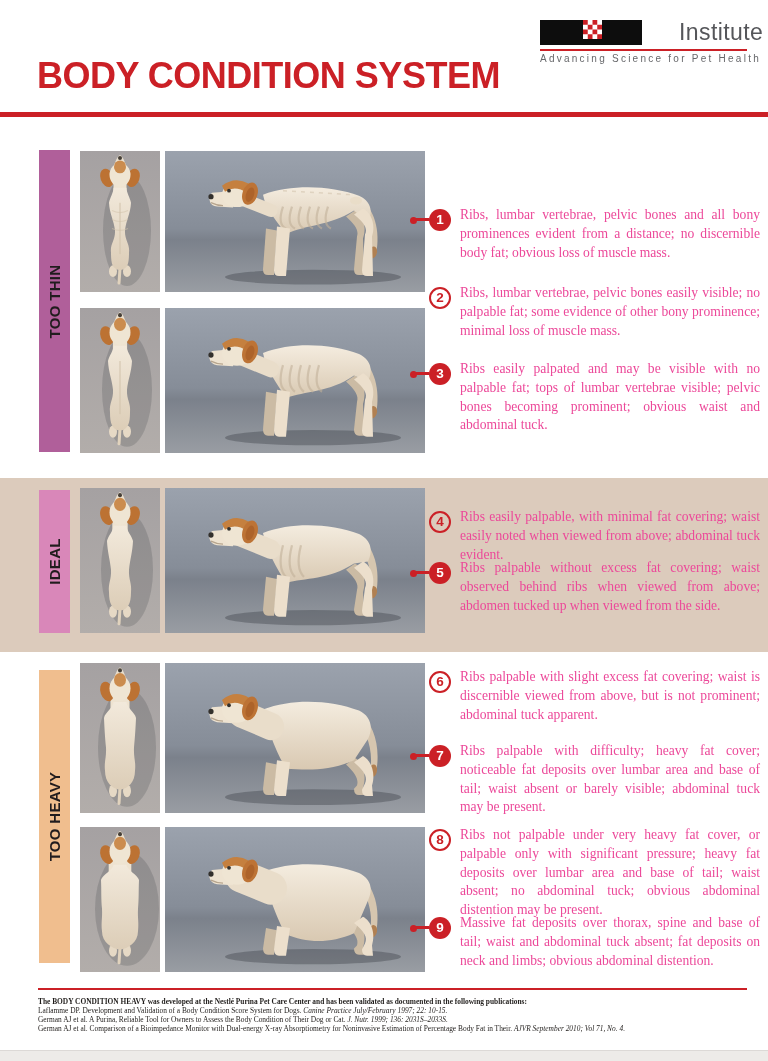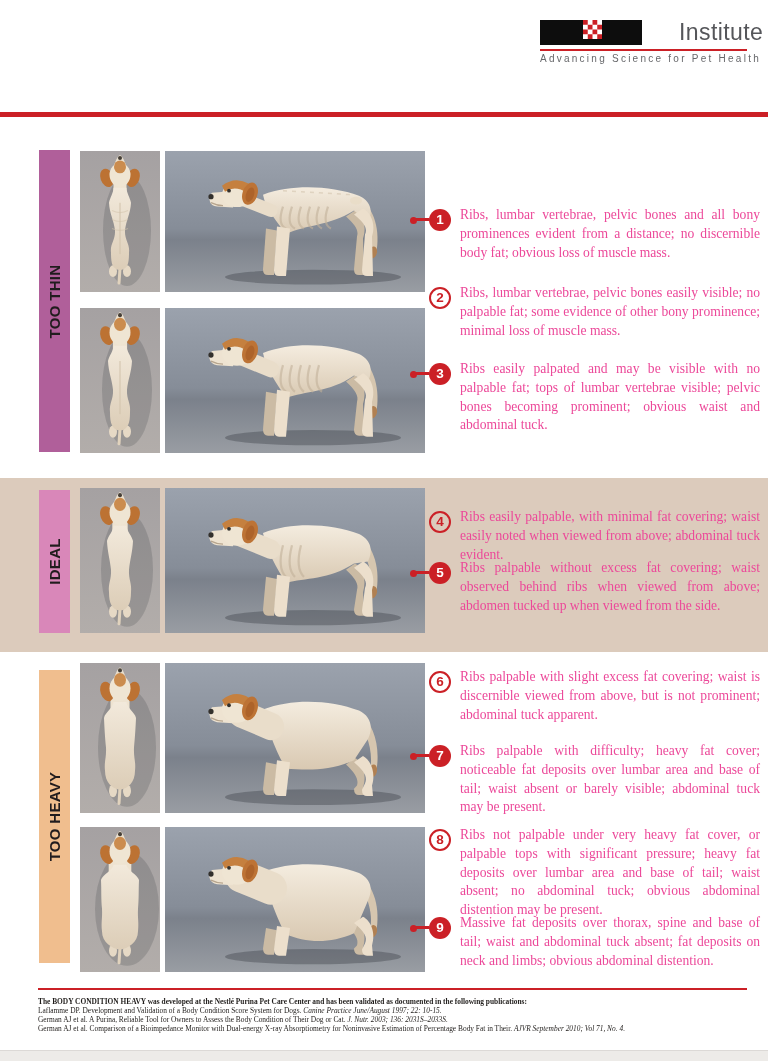--- a/index.html
+++ b/index.html
@@ -70,20 +70,21 @@
         <rect x="5" y="15" width="5" height="5"></rect>
           <rect x="15" y="15" width="5" height="5"></rect>
       </g>
     </svg>
     <span class="brand">PURINA</span>
   </div>
   <span class="institute">Institute</span>
   <div class="logo-rule"></div>
   <div class="tagline">Advancing Science for Pet Health</div>
 
+  <h1 class="title">BODY CONDITION SYSTEM</h1>
   <div class="title-rule"></div>
 
   <div class="band"></div>
 
   <div class="vbar" id="bar-thin">
       <span>TOO THIN</span>
     </div>
   <div class="vbar" id="bar-ideal">
       <span>IDEAL</span>
     </div>
@@ -448,29 +449,29 @@
   <div class="bcs-item outlined" style="top:668px">
     <span class="num">6</span>
     <p class="txt">Ribs palpable with slight excess fat covering; waist is discernible viewed from above, but is not prominent; abdominal tuck apparent.</p>
   </div>
   <div class="bcs-item filled" style="top:742px">
     <span class="num">7</span>
     <p class="txt">Ribs palpable with difficulty; heavy fat cover; noticeable fat deposits over lumbar area and base of tail; waist absent or barely visible; abdominal tuck may be present.</p>
   </div>
   <div class="bcs-item outlined" style="top:826px">
     <span class="num">8</span>
-    <p class="txt">Ribs not palpable under very heavy fat cover, or palpable tops with significant pressure; heavy fat deposits over lumbar area and base of tail; waist absent; no abdominal tuck; obvious abdominal distention may be present.</p>
+    <p class="txt">Ribs not palpable under very heavy fat cover, or palpable only with significant pressure; heavy fat deposits over lumbar area and base of tail; waist absent; no abdominal tuck; obvious abdominal distention may be present.</p>
   </div>
   <div class="bcs-item filled" style="top:914px">
     <span class="num">9</span>
     <p class="txt">Massive fat deposits over thorax, spine and base of tail; waist and abdominal tuck absent; fat deposits on neck and limbs; obvious abdominal distention.</p>
   </div>
 
   <div class="foot-rule"></div>
   <div class="footer">
     <div class="cite bold">The BODY CONDITION HEAVY was developed at the Nestlé Purina Pet Care Center and has been validated as documented in the following publications:</div>
-    <div class="cite"><span>Laflamme DP. Development and Validation of a Body Condition Score System for Dogs.</span> <i>Canine Practice June/August 1997; 22: 10-15.</i></div>
-    <div class="cite"><span>German AJ et al. A Purina, Reliable Tool for Owners to Assess the Body Condition of Their Dog or Cat.</span> <i>J. Nutr. 2003; 136: 2031S–2033S.</i></div>
+    <div class="cite"><span>Laflamme DP. Development and Validation of a Body Condition Score System for Dogs.</span> <i>Canine Practice July/February 1997; 22: 10-15.</i></div>
+    <div class="cite"><span>German AJ et al. A Purina, Reliable Tool for Owners to Assess the Body Condition of Their Dog or Cat.</span> <i>J. Nutr. 1999; 136: 2031S–2033S.</i></div>
     <div class="cite"><span>German AJ et al. Comparison of a Bioimpedance Monitor with Dual-energy X-ray Absorptiometry for Noninvasive Estimation of Percentage Body Fat in Their.</span> <i>AJVR September 2010; Vol 71, No. 4.</i></div>
   </div>
 
   <div class="bottom-edge"></div>
 </div>
 
 </body></html>

